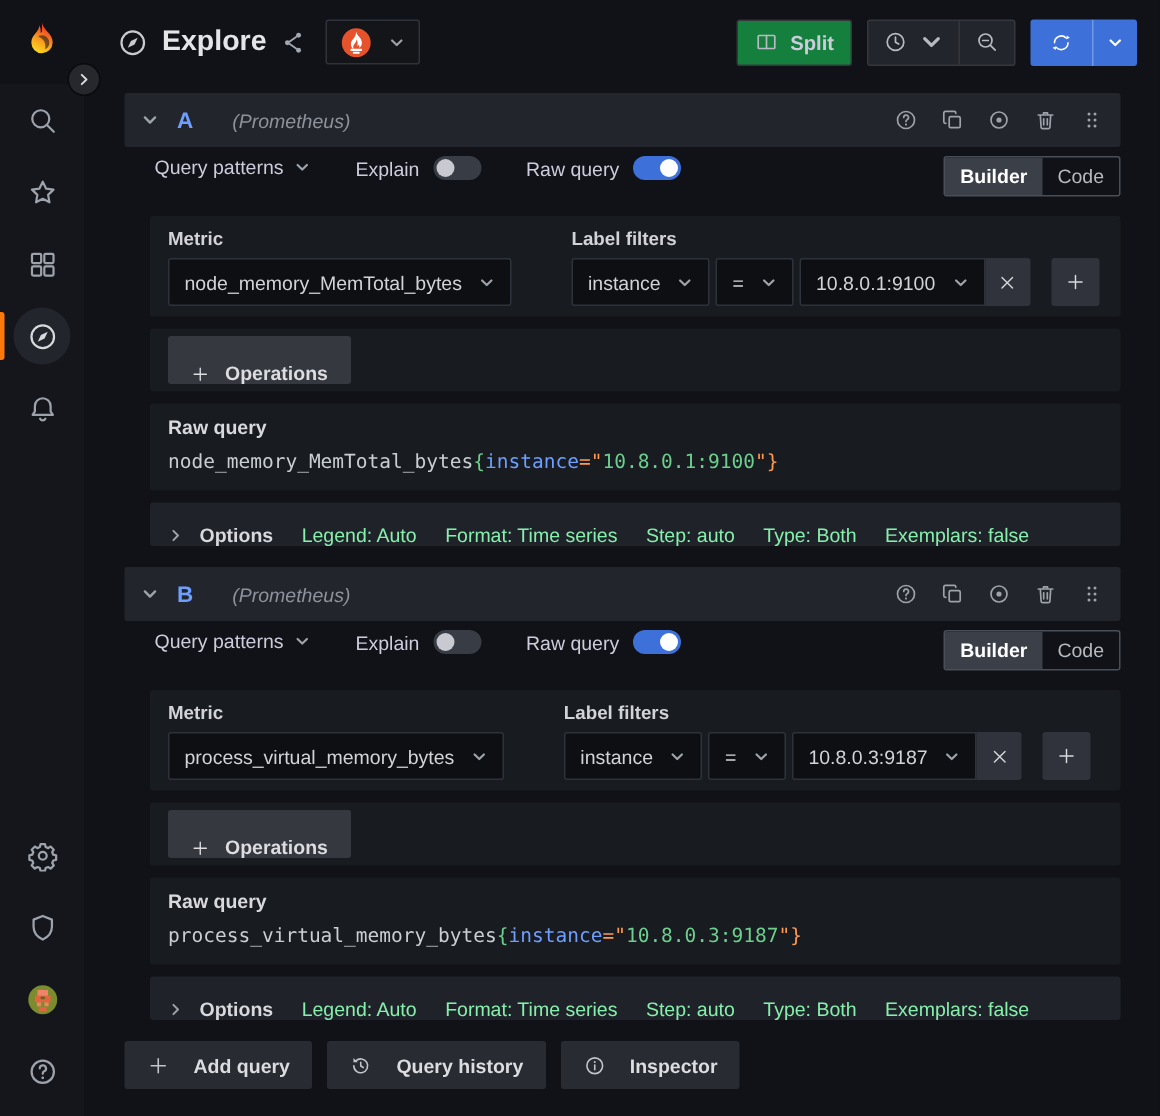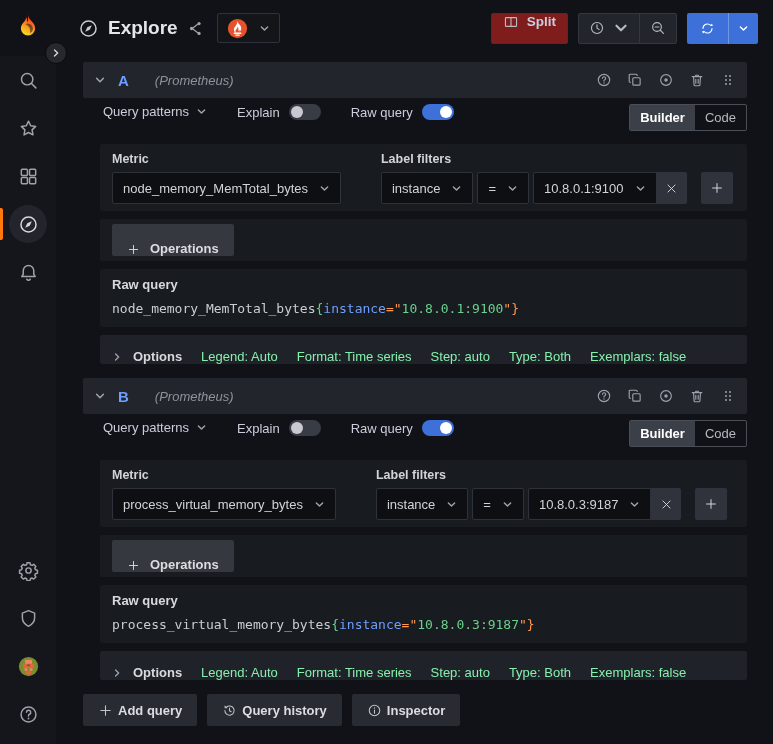--- a/index.html
+++ b/index.html
@@ -27,21 +27,21 @@
   .page-icon{color:#c9cad1;display:flex}
   .page-icon svg{width:21px;height:21px}
   .page-title{font-size:19px;font-weight:700;color:#e4e5e9;margin:0 4px 0 9px}
   .share{color:#a3a7af;display:flex;margin-left:5px;cursor:pointer}
   .share svg{width:17px;height:17px}
   .ds-picker{margin-left:13px;height:30px;border:1px solid #2e323a;border-radius:2px;display:flex;align-items:center;gap:11px;padding:0 9px;background:#131519;cursor:pointer;color:#9da2ab}
   .ds-picker svg.ds-logo{width:21px;height:21px}
   .chev{display:flex}
   .chev svg{width:11px;height:11px}
   .nav-spacer{flex:1}
-  .tb-btn{height:31px;display:flex;align-items:flex-start;gap:8px;padding:0 11px;background:#7f1d1d;border:1px solid #34373d;border-radius:2px;color:#ccccdc;font-size:13.5px;font-weight:700;cursor:pointer;margin-left:10px}
+  .tb-btn{height:31px;display:flex;align-items:center;gap:8px;padding:0 11px;background:#15803d;border:1px solid #34373d;border-radius:2px;color:#ccccdc;font-size:13.5px;font-weight:700;cursor:pointer;margin-left:10px}
   .tb-btn svg{width:16px;height:16px;color:#b8bac1}
   .tb-group{display:flex;height:31px;border:1px solid #34373d;border-radius:2px;background:#22252b;margin-left:10px}
   .tb-seg{display:flex;align-items:center;gap:8px;padding:0 10px;cursor:pointer;color:#b8bac1}
   .tb-seg + .tb-seg{border-left:1px solid #34373d}
   .tb-seg svg{width:16px;height:16px}
   .refresh{display:flex;height:31px;border-radius:2px;background:#3d71d9;color:#fff;margin-left:10px;overflow:hidden}
   .refresh-main{display:flex;align-items:center;padding:0 13px;cursor:pointer}
   .refresh-main svg{width:15px;height:15px}
   .refresh-caret{display:flex;align-items:center;padding:0 9px;border-left:1px solid rgba(255,255,255,.28);cursor:pointer}
   .refresh-caret svg{width:11px;height:11px}
@@ -94,21 +94,21 @@
   .tok-open,.tok-val{color:#6ccf8e}
   .tok-name{color:#6e9fff}
   .tok-eq,.tok-q,.tok-close{color:#ff9950}
 
   .options{height:29px;background:#1f2229;border-radius:2px;display:flex;align-items:flex-end;gap:19px;padding:0 12px;font-size:13px}
   .opt-toggle{display:flex;align-items:center;gap:11px;font-weight:700;color:#d8d9dd;cursor:pointer}
   .opt-toggle svg{width:10px;height:10px;color:#9da2ab}
   .opt-item{color:#86efac}
 
   .footer{display:flex;gap:10px;margin-top:12px}
-  .footer-btn{height:32px;display:flex;align-items:center;gap:5px;padding:0 15px;background:#282b31;border-radius:2px;color:#dcdde1;font-size:13px;font-weight:700;cursor:pointer}
+  .footer-btn{height:32px;display:flex;align-items:center;gap:16px;padding:0 15px;background:#282b31;border-radius:2px;color:#dcdde1;font-size:13px;font-weight:700;cursor:pointer}
   .footer-btn svg{width:15px;height:15px;color:#c2c4cb}
 
   .st{fill:none;stroke:currentColor;stroke-width:1.6;stroke-linecap:round;stroke-linejoin:round}
   .st2{fill:none;stroke:currentColor;stroke-width:1.7;stroke-linecap:round;stroke-linejoin:round}
 </style>
 </head>
 <body>
 
 <div class="app">
 

